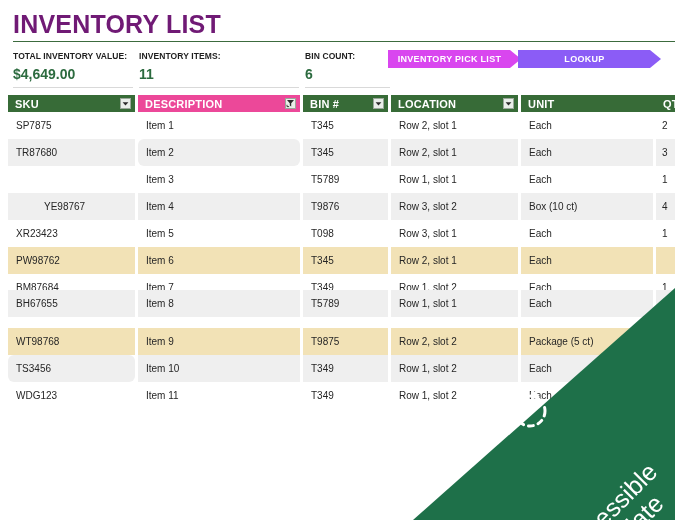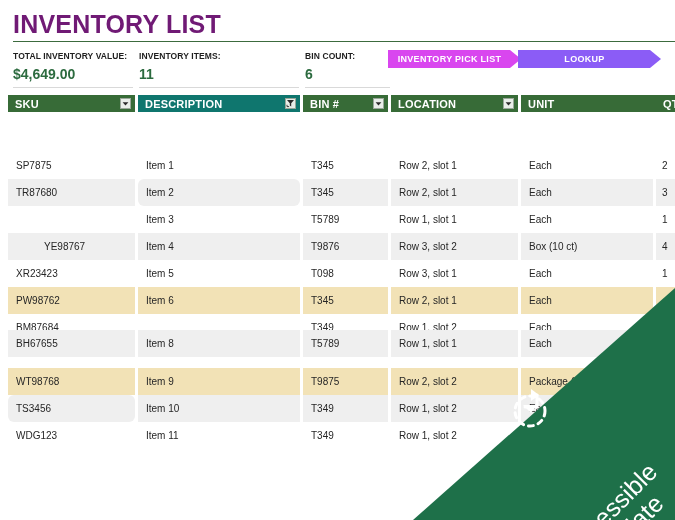--- a/index.html
+++ b/index.html
@@ -110,21 +110,21 @@
     border: 1px solid #9aa79a;
     display: flex;
     align-items: center;
     justify-content: center;
     cursor: pointer;
   }
   .filter-btn svg { display: block; }
 
   .row {
     position: absolute;
-    left: 0; height: 22px; margin-top: 40px;
+    left: 0; height: 22px;
   }
   .cell {
     position: absolute;
     top: 0; height: 27px;
     display: flex;
     align-items: center;
     padding-left: 8px;
     font-size: 10px;
     color: #262626;
     overflow: hidden;
@@ -194,21 +194,21 @@
 
   <div class="thead" id="thead">
       <div class="th" style="left: 8px; width: 127px; background: rgb(55, 107, 55);">
         <span>SKU</span>
         <div class="filter-btn">
           <svg viewBox="0 0 9 9" width="9" height="9">
             <path d="M1.6 3.2 L7.4 3.2 L4.5 6.4 Z" fill="#2b2b2b"></path>
           </svg>
         </div>
       </div>
-      <div class="th" style="left: 138px; width: 162px; background: #0f766e;">
+      <div class="th" style="left: 138px; width: 162px; background: #ec4899;">
         <span>DESCRIPTION</span>
         <div class="filter-btn">
           <svg viewBox="0 0 9 9" width="9" height="9">
             <path d="M1 1 H8 L5.2 4.2 V7.4 L3.8 6.4 V4.2 Z" fill="#2b2b2b"></path>
             <path d="M1 7.6 H3.1 M1 7.6 V5.8" stroke="#2b2b2b" stroke-width="0.9" fill="none"></path>
           </svg>
         </div>
       </div>
       <div class="th" style="left: 303px; width: 85px; background: rgb(55, 107, 55);">
         <span>BIN #</span>
@@ -281,20 +281,21 @@
       <div class="row" style="top: 247px; width: 675px;">
         <div class="cell band-tan" style="left: 8px; width: 127px;">PW98762</div>
         <div class="cell band-tan" style="left: 138px; width: 162px;">Item 6</div>
         <div class="cell band-tan" style="left: 303px; width: 85px;">T345</div>
         <div class="cell band-tan" style="left: 391px; width: 127px;">Row 2, slot 1</div>
         <div class="cell band-tan" style="left: 521px; width: 132px;">Each</div>
         <div class="cell band-tan qty" style="left: 656px; width: 30px;"></div>
       </div>
       <div class="row" style="top: 274px; width: 675px;">
         <div class="cell band-white" style="left: 8px; width: 127px;">BM87684</div>
+        <div class="cell band-white" style="left: 138px; width: 162px;">Item 7</div>
         <div class="cell band-white" style="left: 303px; width: 85px;">T349</div>
         <div class="cell band-white" style="left: 391px; width: 127px;">Row 1, slot 2</div>
         <div class="cell band-white" style="left: 521px; width: 132px;">Each</div>
         <div class="cell band-white qty" style="left: 656px; width: 30px;">1</div>
       </div>
       <div class="row" style="top: 290px; width: 675px;">
         <div class="cell band-gray" style="left: 8px; width: 127px;">BH67655</div>
         <div class="cell band-gray" style="left: 138px; width: 162px;">Item 8</div>
         <div class="cell band-gray" style="left: 303px; width: 85px;">T5789</div>
         <div class="cell band-gray" style="left: 391px; width: 127px;">Row 1, slot 1</div>

